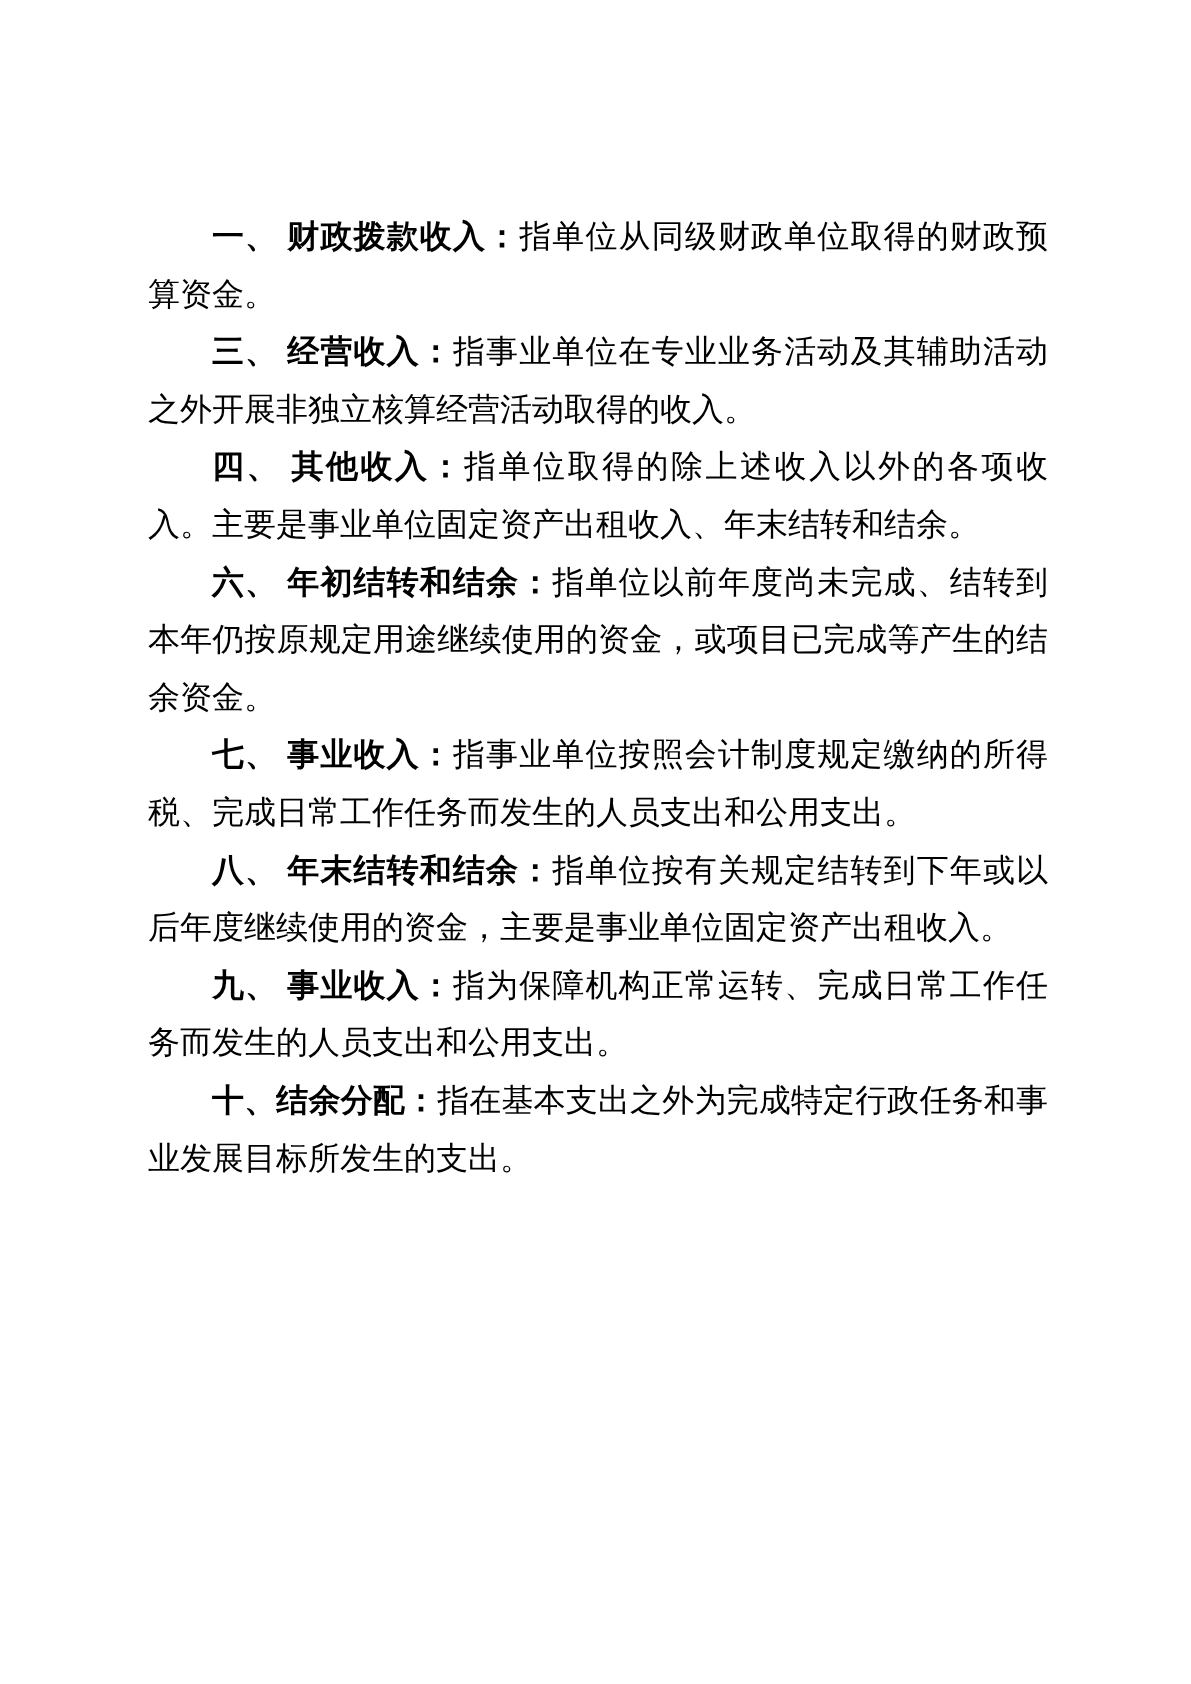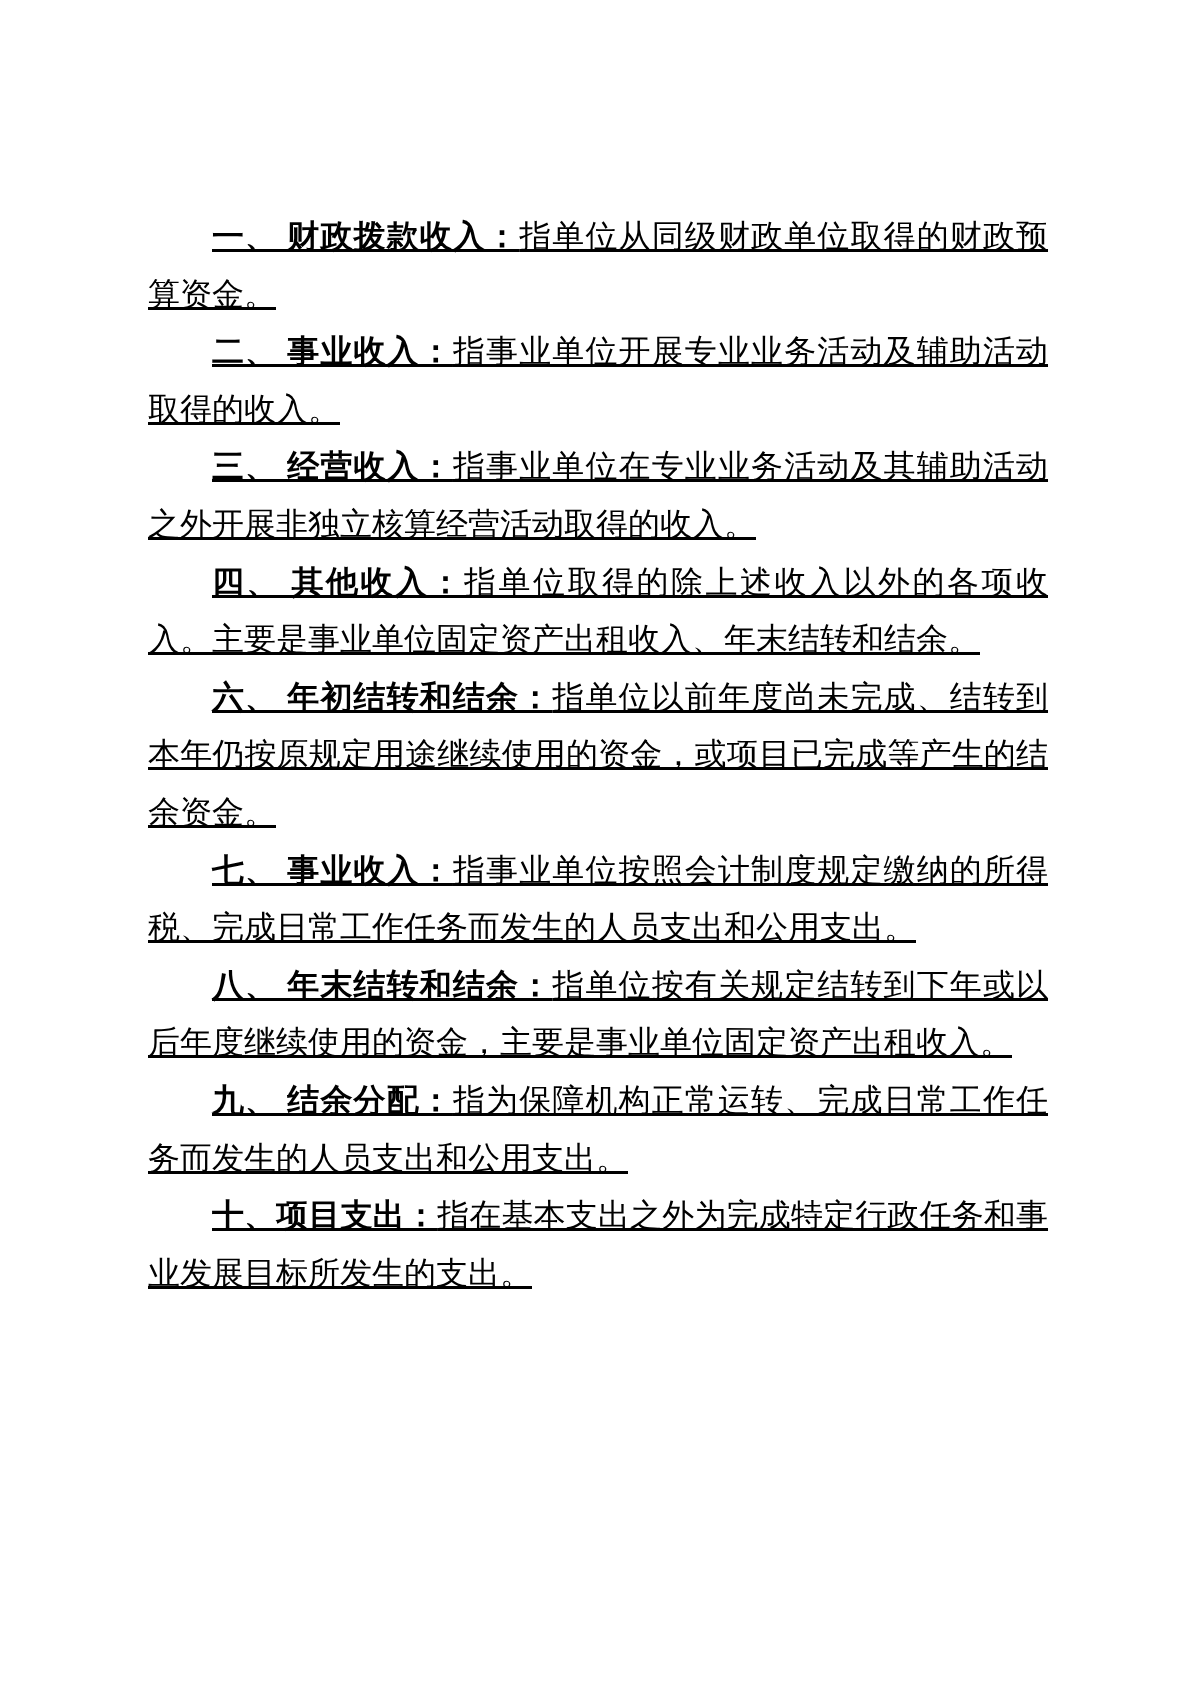--- a/index.html
+++ b/index.html
@@ -25,55 +25,51 @@
     font-size: 32px;
     line-height: 57.6px;
     text-align: justify;
     line-break: strict;
     word-break: normal;
   }
   .content p {
     margin: 0;
     padding: 0;
     text-indent: 2em;
-    text-decoration: underline;
   }
   .term-heading {
     font-weight: 700;
   }
   .term-body {
     font-weight: 400;
   }
 </style>
 </head>
 <body>
 
 <div class="page">
   <div class="content">
     <p>
       <span class="term-heading">一、 财政拨款收入：</span><span class="term-body">指单位从同级财政单位取得的财政预算资金。</span>
     </p>
     <p>
-      <span class="term-heading">二、 事业收入：</span><span class="term-body">指事业单位开展专业业务活动及辅助活动取得的收入。</span>
-    </p>
-    <p>
       <span class="term-heading">三、 经营收入：</span><span class="term-body">指事业单位在专业业务活动及其辅助活动之外开展非独立核算经营活动取得的收入。</span>
     </p>
     <p>
       <span class="term-heading">四、 其他收入：</span><span class="term-body">指单位取得的除上述收入以外的各项收入。主要是事业单位固定资产出租收入、年末结转和结余。</span>
     </p>
     <p>
       <span class="term-heading">六、 年初结转和结余：</span><span class="term-body">指单位以前年度尚未完成、结转到本年仍按原规定用途继续使用的资金，或项目已完成等产生的结余资金。</span>
     </p>
     <p>
       <span class="term-heading">七、 事业收入：</span><span class="term-body">指事业单位按照会计制度规定缴纳的所得税、完成日常工作任务而发生的人员支出和公用支出。</span>
     </p>
     <p>
       <span class="term-heading">八、 年末结转和结余：</span><span class="term-body">指单位按有关规定结转到下年或以后年度继续使用的资金，主要是事业单位固定资产出租收入。</span>
     </p>
     <p>
-      <span class="term-heading">九、 结余分配：</span><span class="term-body">指为保障机构正常运转、完成日常工作任务而发生的人员支出和公用支出。</span>
+      <span class="term-heading">九、 事业收入：</span><span class="term-body">指为保障机构正常运转、完成日常工作任务而发生的人员支出和公用支出。</span>
     </p>
     <p>
-      <span class="term-heading">十、项目支出：</span><span class="term-body">指在基本支出之外为完成特定行政任务和事业发展目标所发生的支出。</span>
+      <span class="term-heading">十、结余分配：</span><span class="term-body">指在基本支出之外为完成特定行政任务和事业发展目标所发生的支出。</span>
     </p>
   </div>
 </div>
 
 </body></html>

